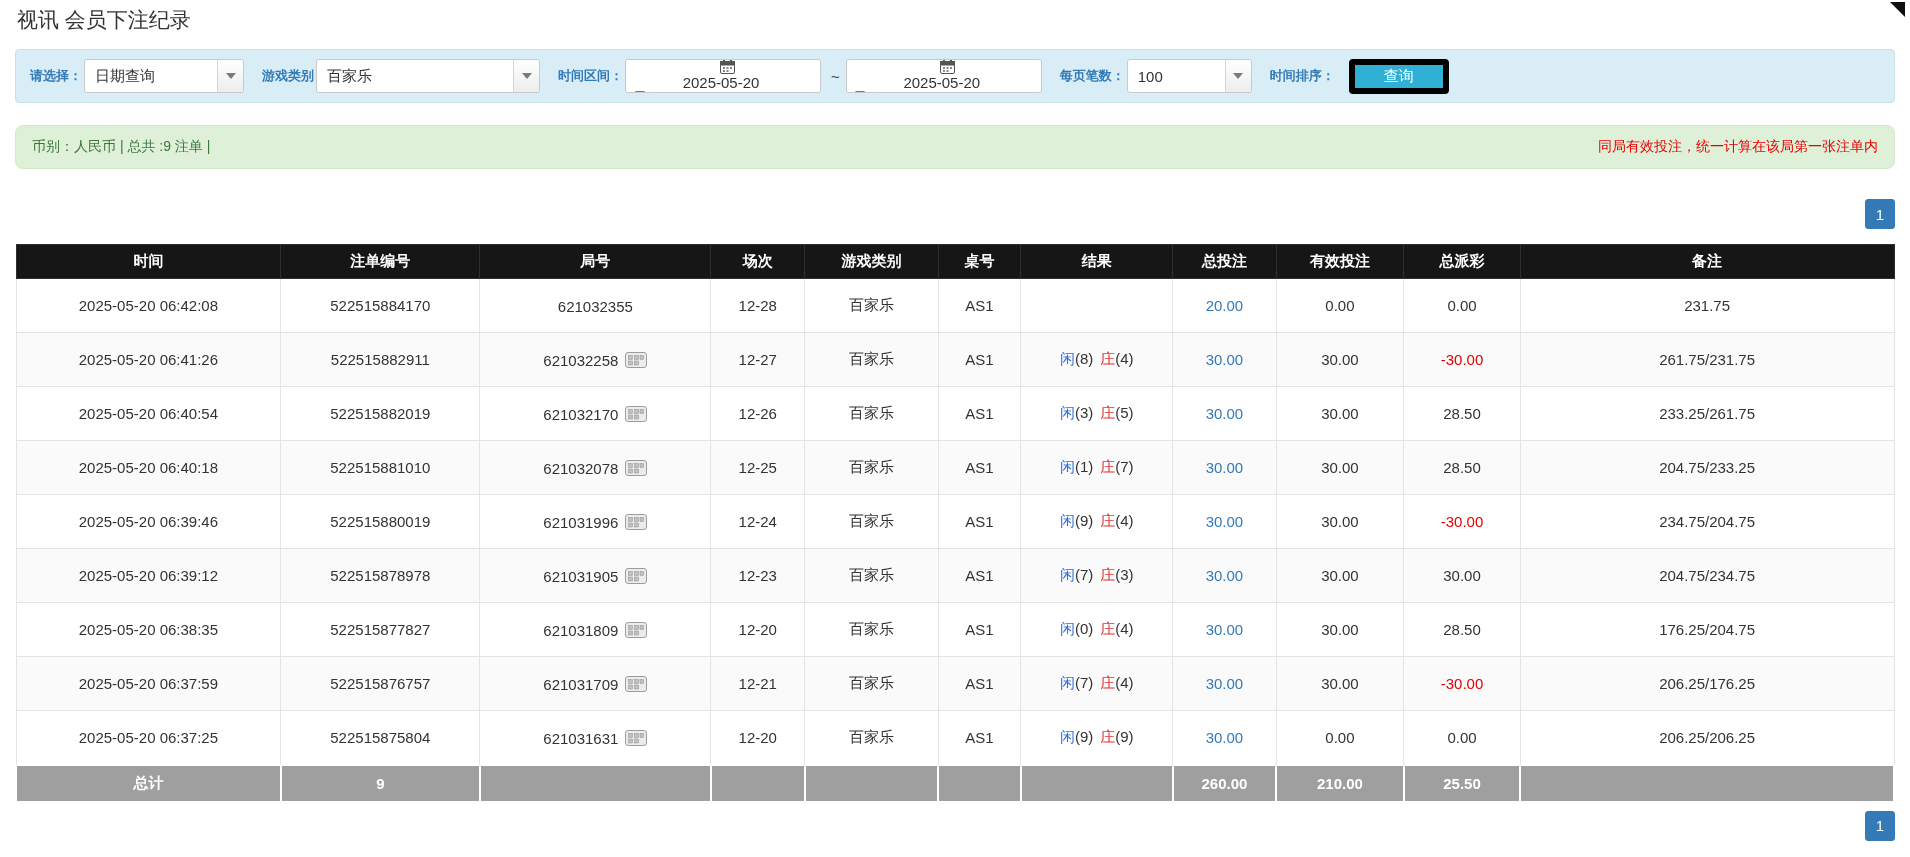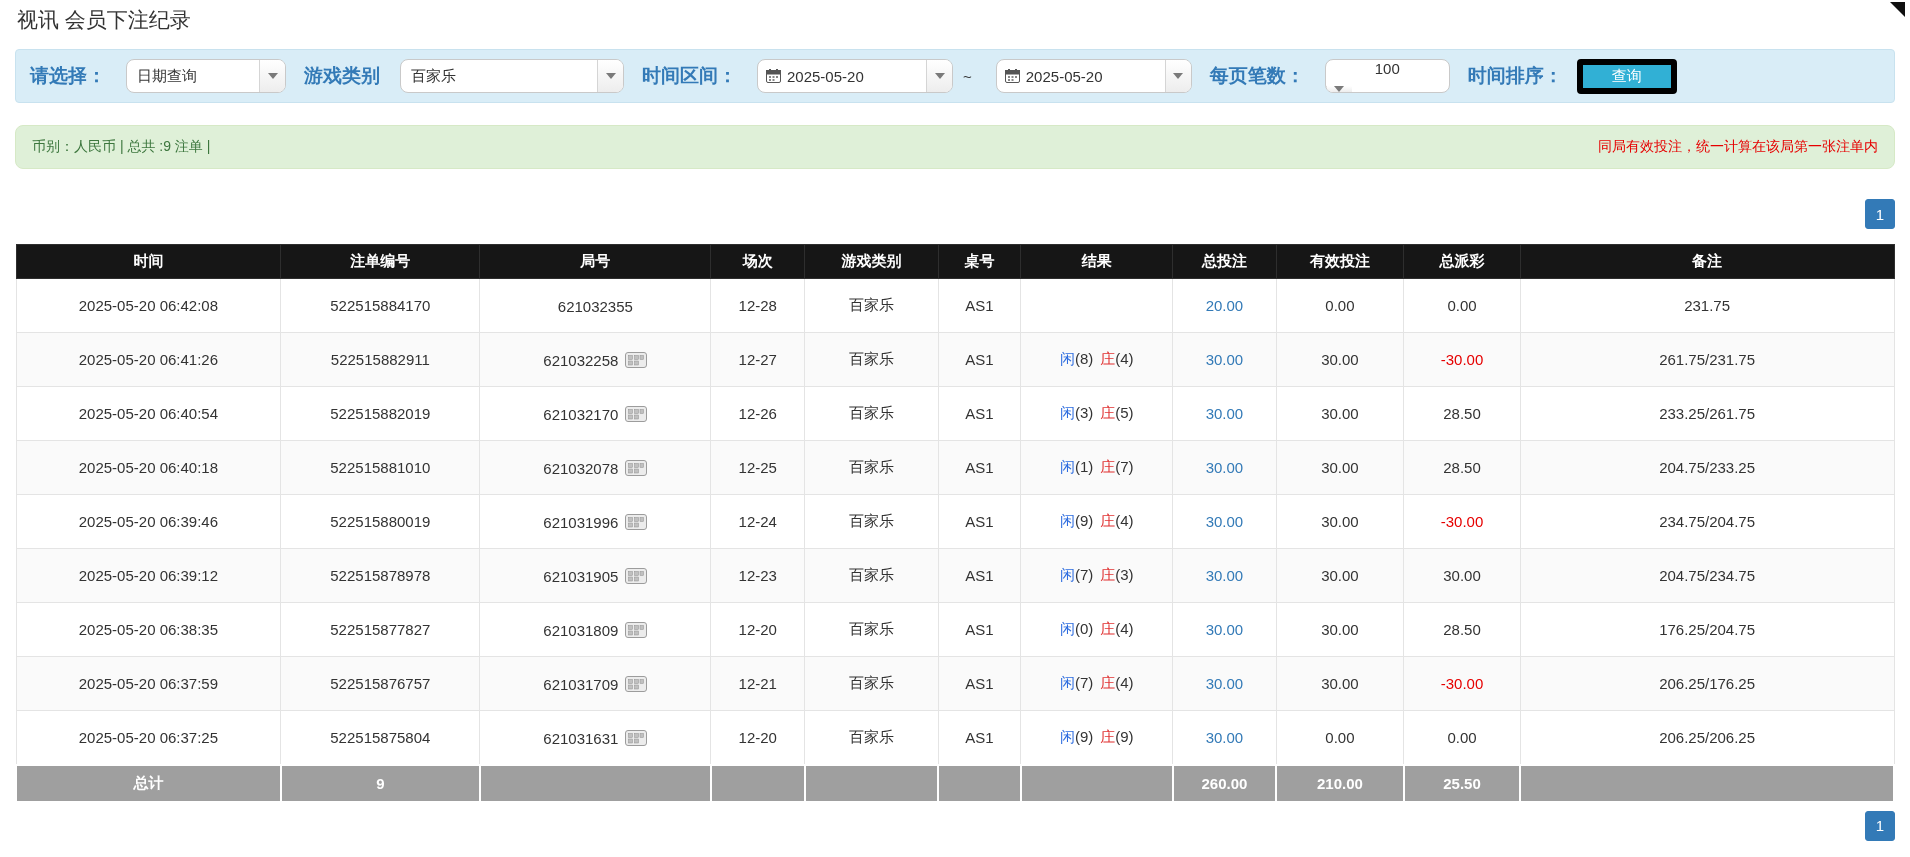--- a/index.html
+++ b/index.html
@@ -15,38 +15,38 @@
     border-top: 15px solid #101010; border-left: 15px solid transparent;
   }
 
   
   .filter-bar {
     margin-top: 15px; height: 54px;
     background: var(--filter-bar-bg, #d9edf7);
     border: 1px solid #c8e2ef; border-radius: 4px;
     display: flex; align-items: center; padding: 0 14px;
   }
-  .f-label { color: var(--primary-blue, #337ab7); font-weight: bold; font-size: 19px; white-space: nowrap; }
+  .f-label { color: var(--primary-blue, #337ab7); font-weight: bold; font-size: 13px; white-space: nowrap; }
   .f-gap { margin-left: 18px; }
   .combo {
-    display: flex; align-items: center; height: 34px; margin-left: 20px;
-    background: #fff; border: 1px solid #c9c9c9; border-radius: 8px;
+    display: flex; align-items: center; height: 34px; margin-left: 2px;
+    background: #fff; border: 1px solid #c9c9c9; border-radius: 3px;
     overflow: hidden; cursor: pointer; flex: none;
   }
   .combo-text { padding: 0 10px; font-size: 15px; color: #333; flex: 1; white-space: nowrap; }
   .combo.has-icon .combo-text { padding-left: 6px; }
   .combo-btn {
     width: 26px; align-self: stretch; border-left: 1px solid #d5d5d5;
     background: linear-gradient(#ffffff, #ededed);
     display: flex; align-items: center; justify-content: center; flex: none;
   }
   .caret { width: 0; height: 0; border-left: 5px solid transparent; border-right: 5px solid transparent; border-top: 6px solid #7a7a7a; }
   .cal-icon { display: flex; margin-left: 8px; flex: none; }
-  .w-query { width: 160px; } .w-game { width: 224px; } .w-date { width: 196px; }
-  .w-size { width: 125px; flex-direction: column; } .w-sort { width: 196px; }
+  .w-query { width: 160px; } .w-game { width: 224px; } .w-date { width: 196px; flex-direction: column; }
+  .w-size { width: 125px; } .w-sort { width: 196px; }
   .tilde { margin: 0 4px 0 10px; color: #333; font-size: 15px; }
   .search-btn {
     margin-left: 14px; height: 35px; padding: 0 29px; font-size: 15px; color: #fff;
     background: var(--search-button-bg, #31b0d5); border: 6px solid #000000;
     border-radius: 4px; cursor: pointer; font-family: inherit; flex: none;
   }
 
   
   .info-bar {
     margin-top: 22px; height: 44px;

